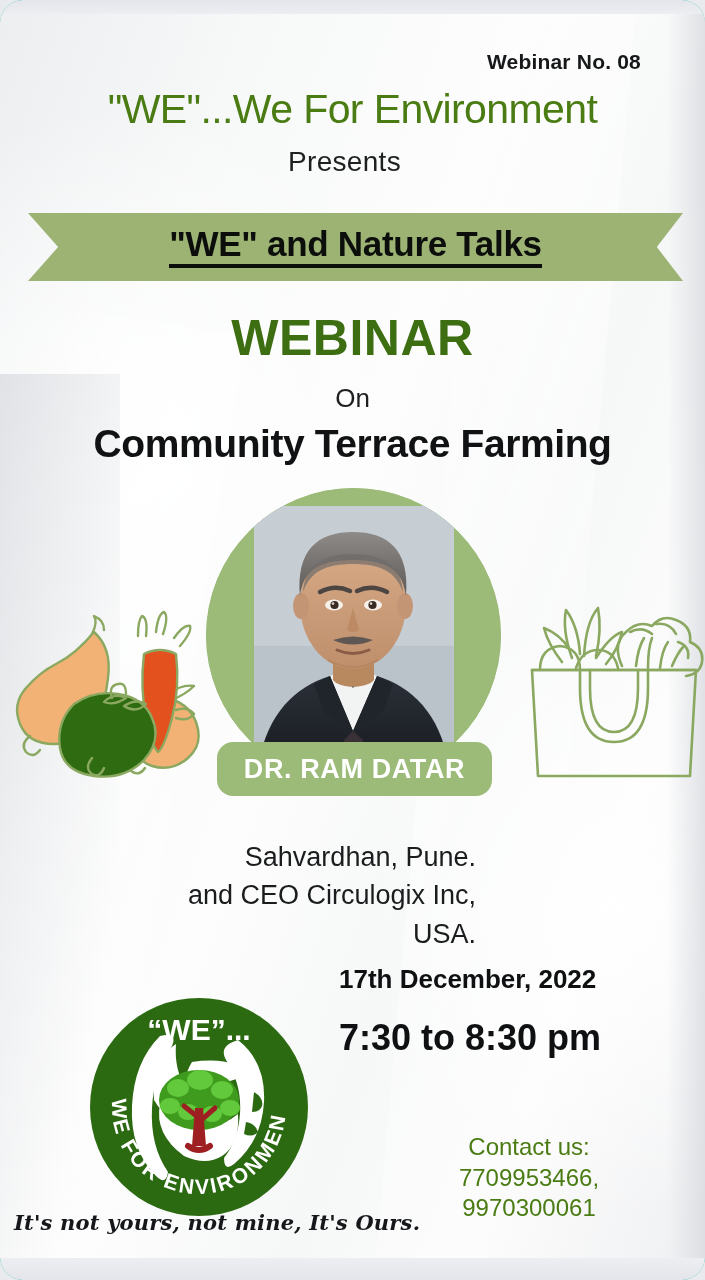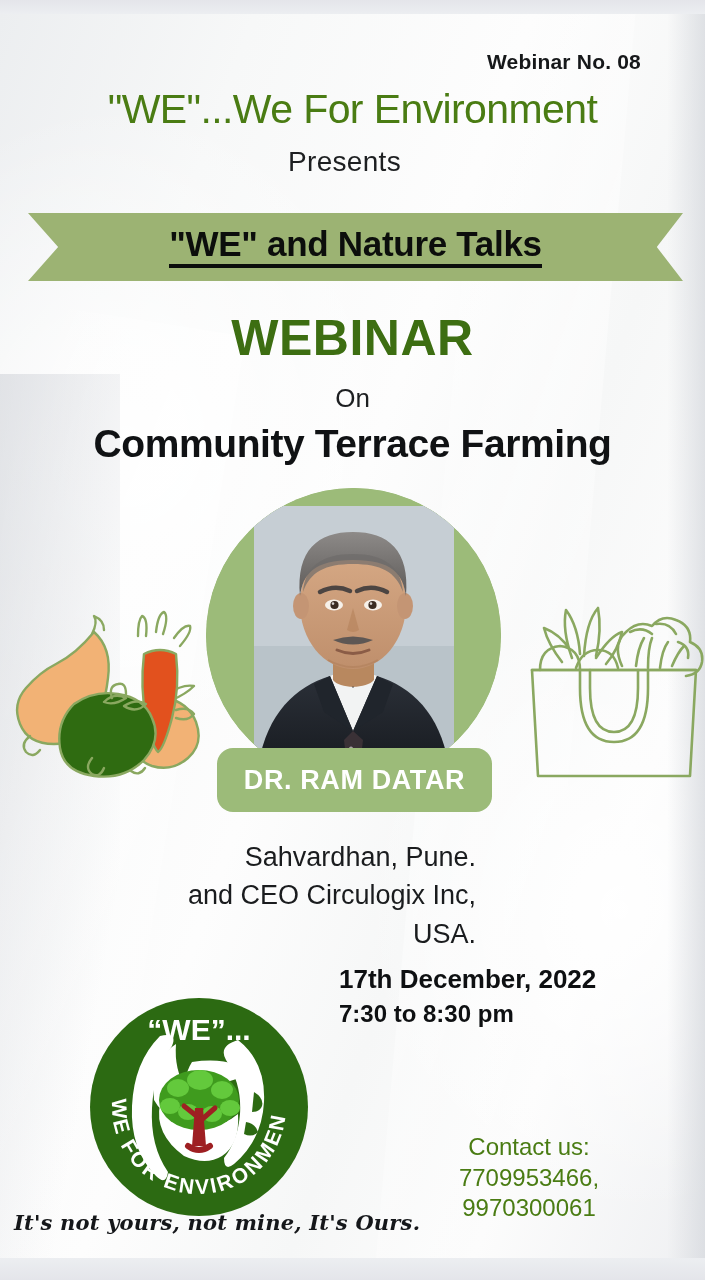--- a/index.html
+++ b/index.html
@@ -9,20 +9,21 @@
   }
   body {
     font-family: "Liberation Sans", sans-serif;
   }
   #poster {
     position: relative;
     width: 705px;
     height: 1280px;
     overflow: hidden;
     background: #14b8a6;
+    border-radius: 23px;
   }
   
   .chrome-band {
     position: absolute;
     left: 0;
     width: 705px;
     background: linear-gradient(180deg, #e4e5ea 0%, #eceef1 100%);
   }
   .chrome-top { top: 0; height: 14px; }
   .chrome-bottom { bottom: 0; height: 22px;
@@ -160,23 +161,23 @@
     left: 0; top: 0;
     width: 295px;
     height: 295px;
     border-radius: 50%;
     background: #9cbb79;
     overflow: hidden;
   }
   .speaker-badge {
     position: absolute;
     left: 11px;
-    top: 260px;
+    top: 254px;
     width: 275px;
-    height: 64px;
+    height: 54px;
     background: #9cbb79;
     border-radius: 16px;
     display: flex;
     align-items: center;
     justify-content: center;
     font-size: 27px;
     font-weight: bold;
     color: #ffffff;
     letter-spacing: .6px;
   }
@@ -206,22 +207,22 @@
     font-size: 26px;
     font-weight: bold;
     white-space: nowrap;
   }
   .dt-time-label {
     margin-top: 22px;
     font-size: 28px;
     font-weight: bold;
   }
   .dt-time-range {
-    margin-top: 5px;
-    font-size: 24px;
+    margin-top: 22px;
+    font-size: 36px;
     font-weight: bold;
   }
 
   
   .contact {
     position: absolute;
     right: 36px;
     top: 1118px;
     width: 280px;
     text-align: center;

